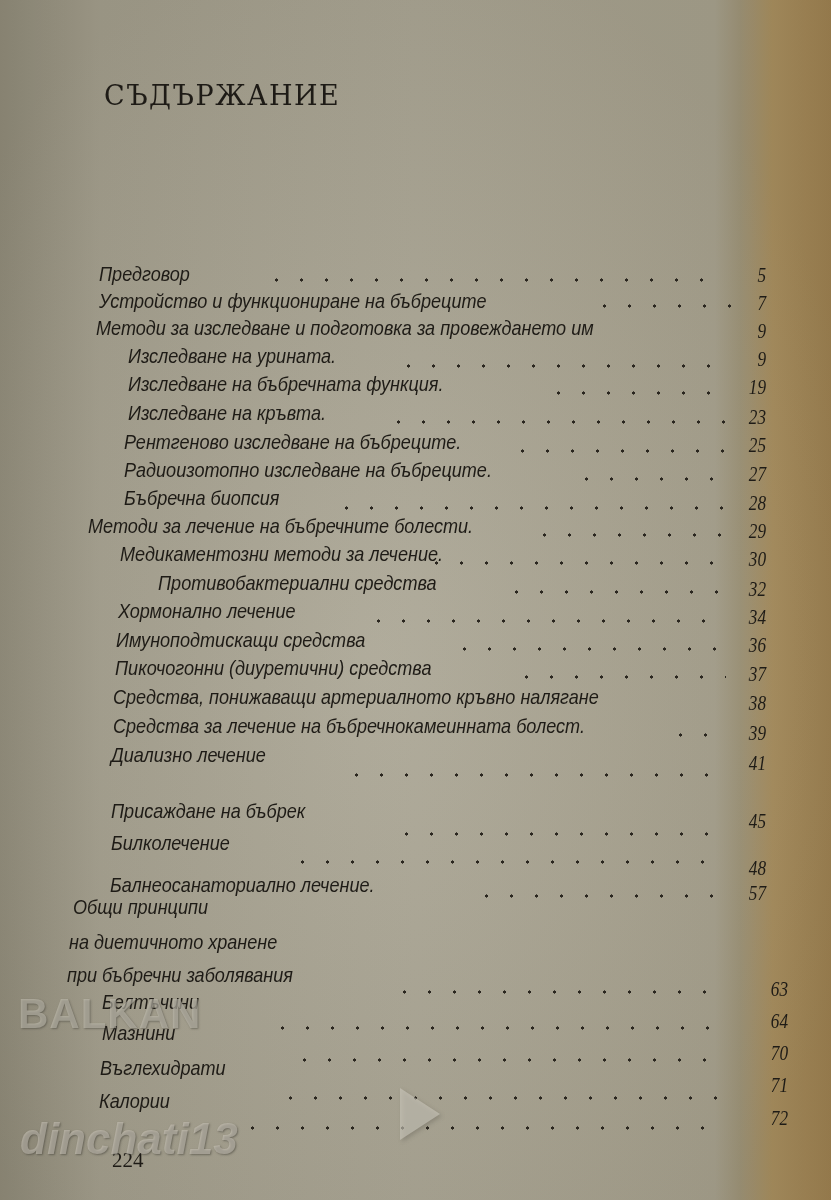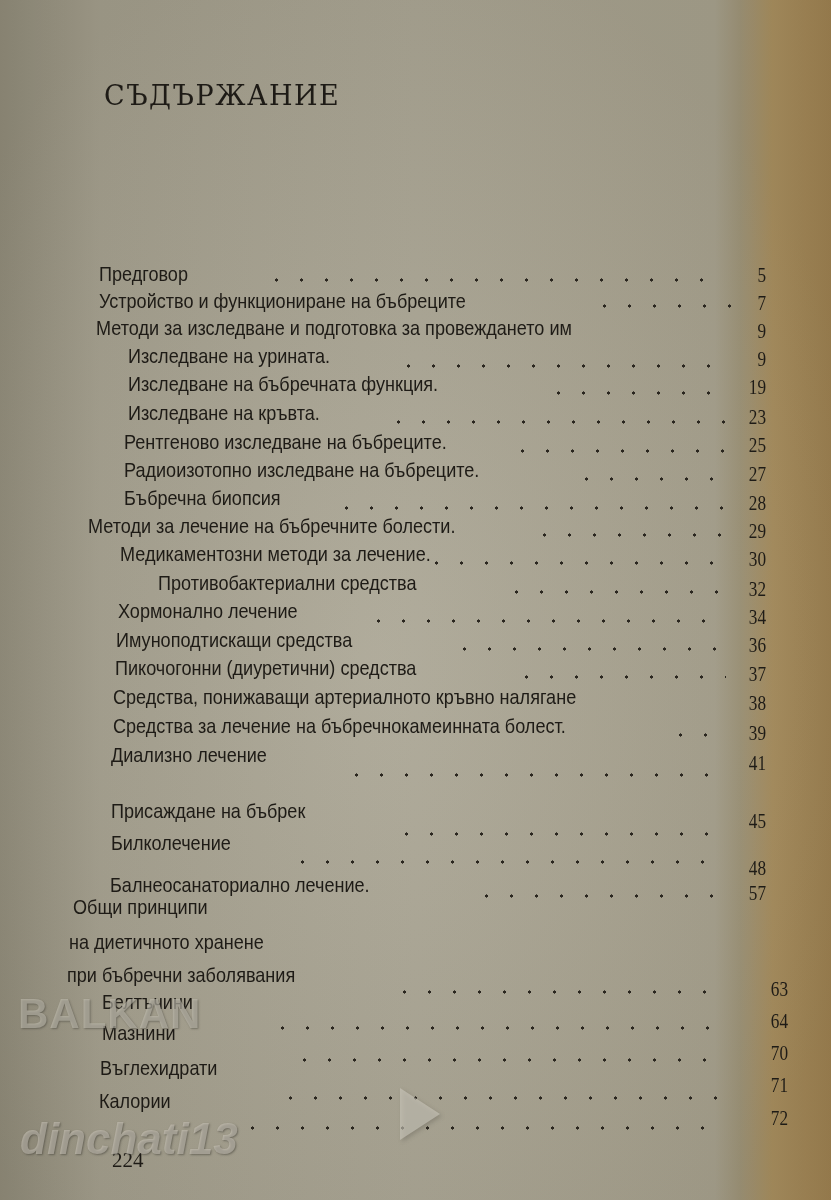--- a/index.html
+++ b/index.html
@@ -12,21 +12,21 @@
   .page-shade {
     position: absolute; inset: 0;
     background: radial-gradient(ellipse at 45% 55%, rgba(255,255,255,0.10) 0%, rgba(0,0,0,0.06) 80%);
     pointer-events: none;
   }
   .title {
     position: absolute; left: 104px; top: 62px;
     font-size: 27px; letter-spacing: 1.5px; font-weight: normal;
     font-family: "DejaVu Serif", serif;
   }
-  .toc { position: absolute; left: 0; top: 0; width: 754px; height: 1200px; }
+  .toc { position: absolute; left: 0; top: 0; width: 754px; height: 1200px; font-style: italic; }
   .row {
     position: absolute; height: 30px; display: flex; align-items: flex-end;
     font-size: 21px; line-height: 26px;
     font-family: "Liberation Sans Narrow", "Liberation Sans", sans-serif;
     transform: scaleX(0.86); transform-origin: left bottom;
     white-space: nowrap;
   }
   .dots {
     position: absolute; height: 4px;
     background-image: radial-gradient(circle, #2a261f 1.4px, transparent 1.8px);

